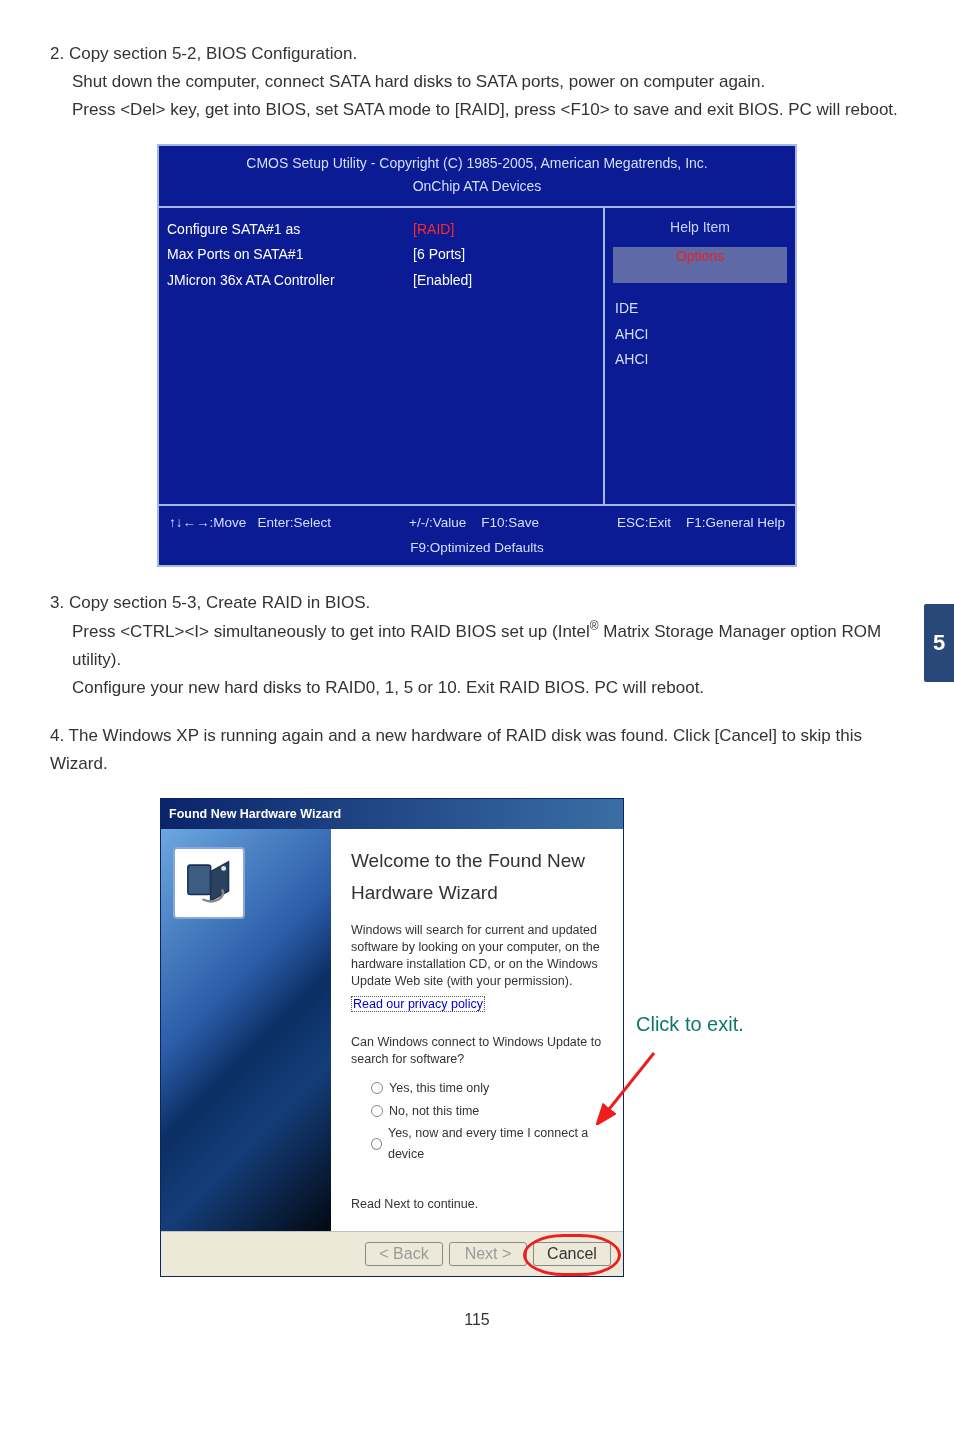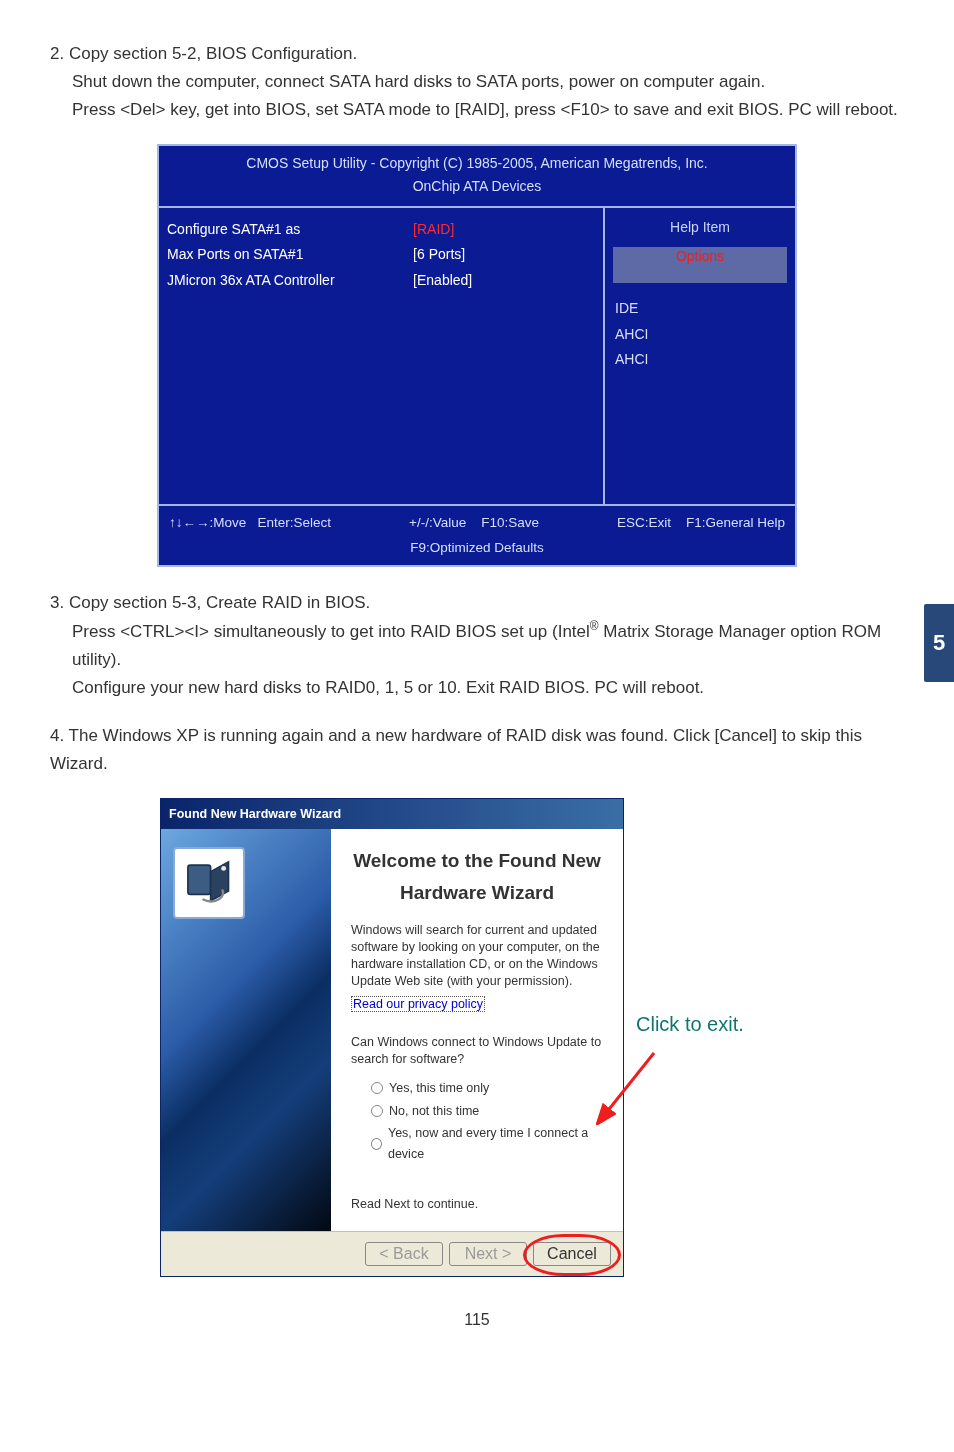--- a/index.html
+++ b/index.html
@@ -118,21 +118,21 @@
     background: #fff;
     position: relative;
     border-radius: 4px;
     display: flex; align-items: center; justify-content: center;
   }
   .wizard-icon svg { width: 52px; height: 52px; }
   .wizard-content {
     flex: 1;
     padding: 16px 20px 14px;
   }
-  .wizard-h1 { font-family: Arial; font-size: 19px; font-weight: bold; margin-bottom: 14px; text-align: center; }
+  .wizard-h1 { font-family: Arial; font-size: 19px; font-weight: normal; margin-bottom: 14px; }
   .wizard-p { margin-bottom: 4px; line-height: 1.35; }
   .priv-link { color: #0000cc; border: 1px dotted #555; display: inline; padding: 0 1px; }
   .wizard-gap { height: 20px; }
   .radio-row { padding-left: 20px; margin-bottom: 2px; display: flex; align-items: center; gap: 6px; }
   .radio-row .r { width: 12px; height: 12px; border: 1px solid #888; border-radius: 50%; background: #fff; }
   .wizard-footer {
     background: #ece9d8;
     padding: 10px 12px;
     display: flex;
     justify-content: flex-end;

